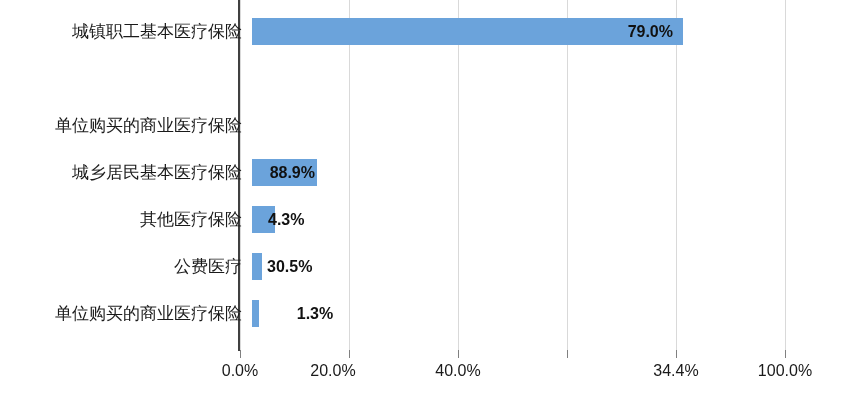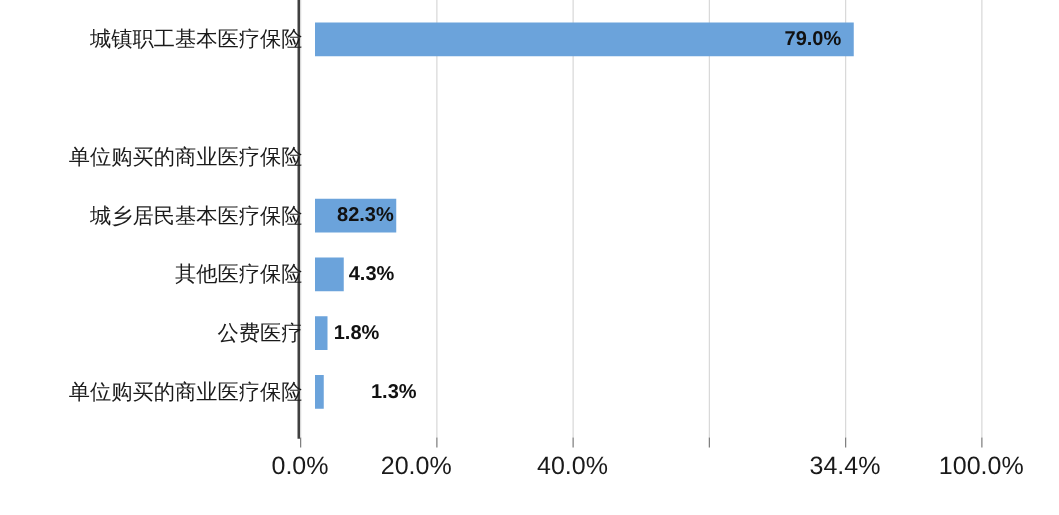--- a/index.html
+++ b/index.html
@@ -95,21 +95,21 @@
     top: 350px;
     width: 1px;
     height: 8px;
     background: #808080;
   }
   .tick-label {
     position: absolute;
     top: 362px;
     width: 90px;
     text-align: center;
-    font-size: 20px;
+    font-size: 16px;
     color: #1a1a1a;
     white-space: nowrap;
   }
 </style>
 </head>
 <body>
 
 <div id="chart-root">
 
   <div class="plot-area">
@@ -133,37 +133,37 @@
 
 
   <div class="row" style="top:102px">
     <div class="cat-label">单位购买的商业医疗保险</div>
   </div>
 
   <div class="row" style="top:149px">
     <div class="cat-label">城乡居民基本医疗保险</div>
     <div class="bar-wrap" style="width:65px">
       <div class="bar" style="width:65px"></div>
-      <div class="bar-label" style="left:-37px;width:100px">82.3%</div>
+      <div class="bar-label" style="left:-37px;width:100px">88.9%</div>
     </div>
   </div>
 
   <div class="row" style="top:196px">
     <div class="cat-label">其他医疗保险</div>
     <div class="bar-wrap" style="width:23px">
       <div class="bar" style="width:23px"></div>
-      <div class="bar-label" style="left:27px;width:100px;text-align:left">4.3%</div>
+      <div class="bar-label" style="left:16px;width:100px;text-align:left">4.3%</div>
     </div>
   </div>
 
   <div class="row" style="top:243px">
     <div class="cat-label">公费医疗</div>
     <div class="bar-wrap" style="width:10px">
       <div class="bar" style="width:10px"></div>
-      <div class="bar-label" style="left:15px;width:100px;text-align:left">1.8%</div>
+      <div class="bar-label" style="left:15px;width:100px;text-align:left">30.5%</div>
     </div>
   </div>
 
   <div class="row" style="top:290px">
     <div class="cat-label">单位购买的商业医疗保险</div>
     <div class="bar-wrap" style="width:7px">
       <div class="bar" style="width:7px"></div>
       <div class="bar-label" style="left:13px;width:100px;text-align:center">1.3%</div>
     </div>
   </div>

